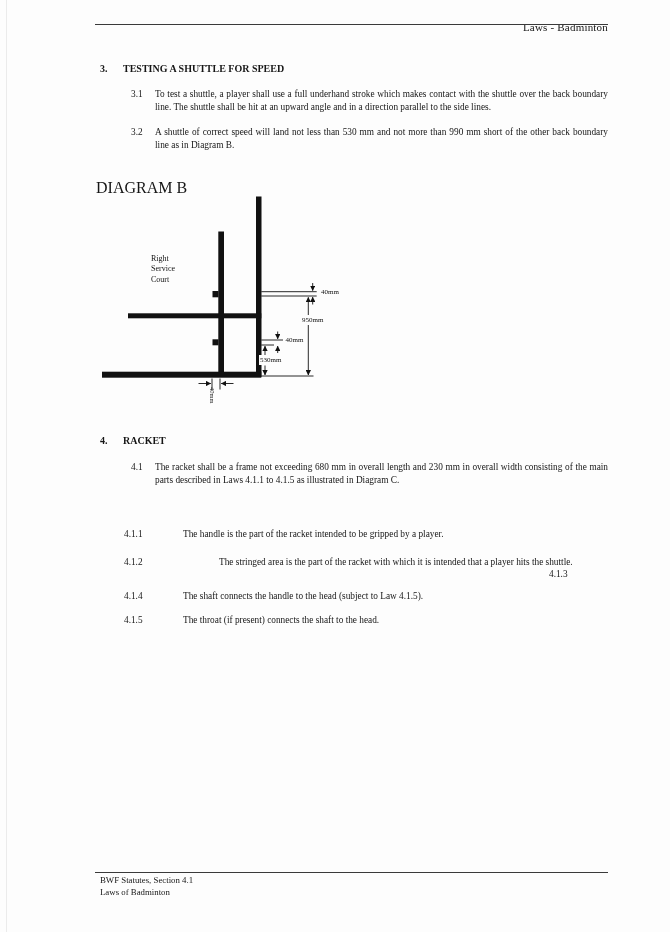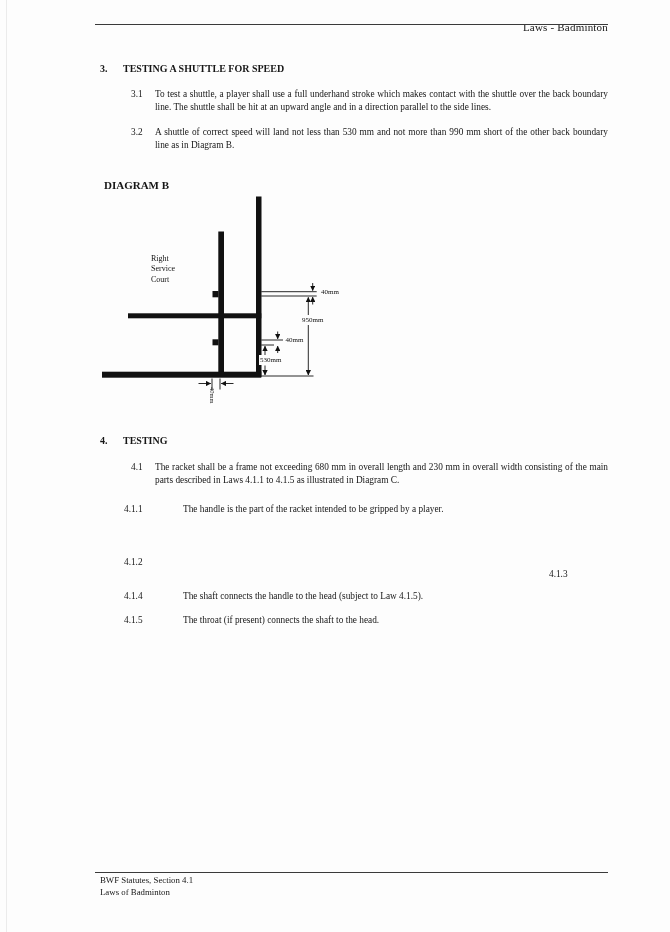--- a/index.html
+++ b/index.html
@@ -16,33 +16,33 @@
     font-size:11px; letter-spacing:0.2px;
   }
   .rule { position:absolute; left:95px; width:513px; height:1px; background:#3a3a3a; }
   .rule.header { top:24px; }
   .rule.footer { top:872px; }
 
   .sec-heading { position:absolute; left:100px; width:508px; display:flex; font-weight:bold; font-size:10px; }
   .sec-heading .num { width:23px; flex:none; }
   #sec3-heading { top:63px; }
   #sec4-heading { top:435px; }
-  #diagramb-heading { position:absolute; left:104px; top:179px; font-weight:bold; font-size:11px; }
+  #diagramb-heading { position:absolute; left:96px; top:179px; font-weight:normal; font-size:16px; }
 
   .law-item { position:absolute; left:123px; width:485px; display:flex; font-size:9.3px; line-height:13px; }
   .law-item .num { width:24px; flex:none;margin-left:8px; }
   .law-item .txt { flex:1; text-align:justify; }
   #item-3-1 { top:88px; }
   #item-3-2 { top:126px; }
   #item-4-1 { top:461px; }
 
   .sub-item { position:absolute; left:124px; width:484px; display:flex; font-size:9.3px; line-height:13px; }
   .sub-item .num { width:59px; flex:none; }
   .sub-item .txt { flex:1; text-align:left; }
-  #item-4-1-1 { top:503px;justify-content:center; }
+  #item-4-1-1 { top:528px;justify-content:center; }
   #item-4-1-2 { top:556px;gap:36px; }
   #item-4-1-3 { top:568px;justify-content:flex-end; }
   #item-4-1-4 { top:590px; }
   #item-4-1-5 { top:614px; }
 
   .diagram {
     position:absolute; left:100px; top:190px; width:250px; height:235px;text-decoration:underline;
   }
   .diagram svg { position:absolute; left:0; top:0; }
   .dlabel { position:absolute; font-size:7px; line-height:9px; white-space:nowrap; color:#111; }
@@ -128,34 +128,35 @@
 Court</div>
     <span class="dlabel" id="dim-top40">40mm</span>
     <span class="dlabel masked" id="dim-950">950mm</span>
     <span class="dlabel" id="dim-mid40">40mm</span>
     <span class="dlabel masked" id="dim-530">530mm</span>
     <span class="dlabel" id="dim-b40">40mm</span>
   </div>
 
   <div class="sec-heading" id="sec4-heading">
     <span class="num">4.</span>
-    <span>TESTING</span>
+    <span>RACKET</span>
   </div>
 
   <div class="law-item" id="item-4-1">
     <span class="num">4.1</span>
     <span class="txt">The racket shall be a frame not exceeding 680 mm in overall length and 230 mm in overall width consisting of the main parts described in Laws 4.1.1 to 4.1.5 as illustrated in Diagram C.</span>
   </div>
 
   <div class="sub-item" id="item-4-1-1">
     <span class="num">4.1.1</span>
     <span class="txt">The handle is the part of the racket intended to be gripped by a player.</span>
   </div>
   <div class="sub-item" id="item-4-1-2">
     <span class="num">4.1.2</span>
+    <span class="txt">The stringed area is the part of the racket with which it is intended that a player hits the shuttle.</span>
   </div>
   <div class="sub-item" id="item-4-1-3">
     <span class="num">4.1.3</span>
   </div>
   <div class="sub-item" id="item-4-1-4">
     <span class="num">4.1.4</span>
     <span class="txt">The shaft connects the handle to the head (subject to Law 4.1.5).</span>
   </div>
   <div class="sub-item" id="item-4-1-5">
     <span class="num">4.1.5</span>

